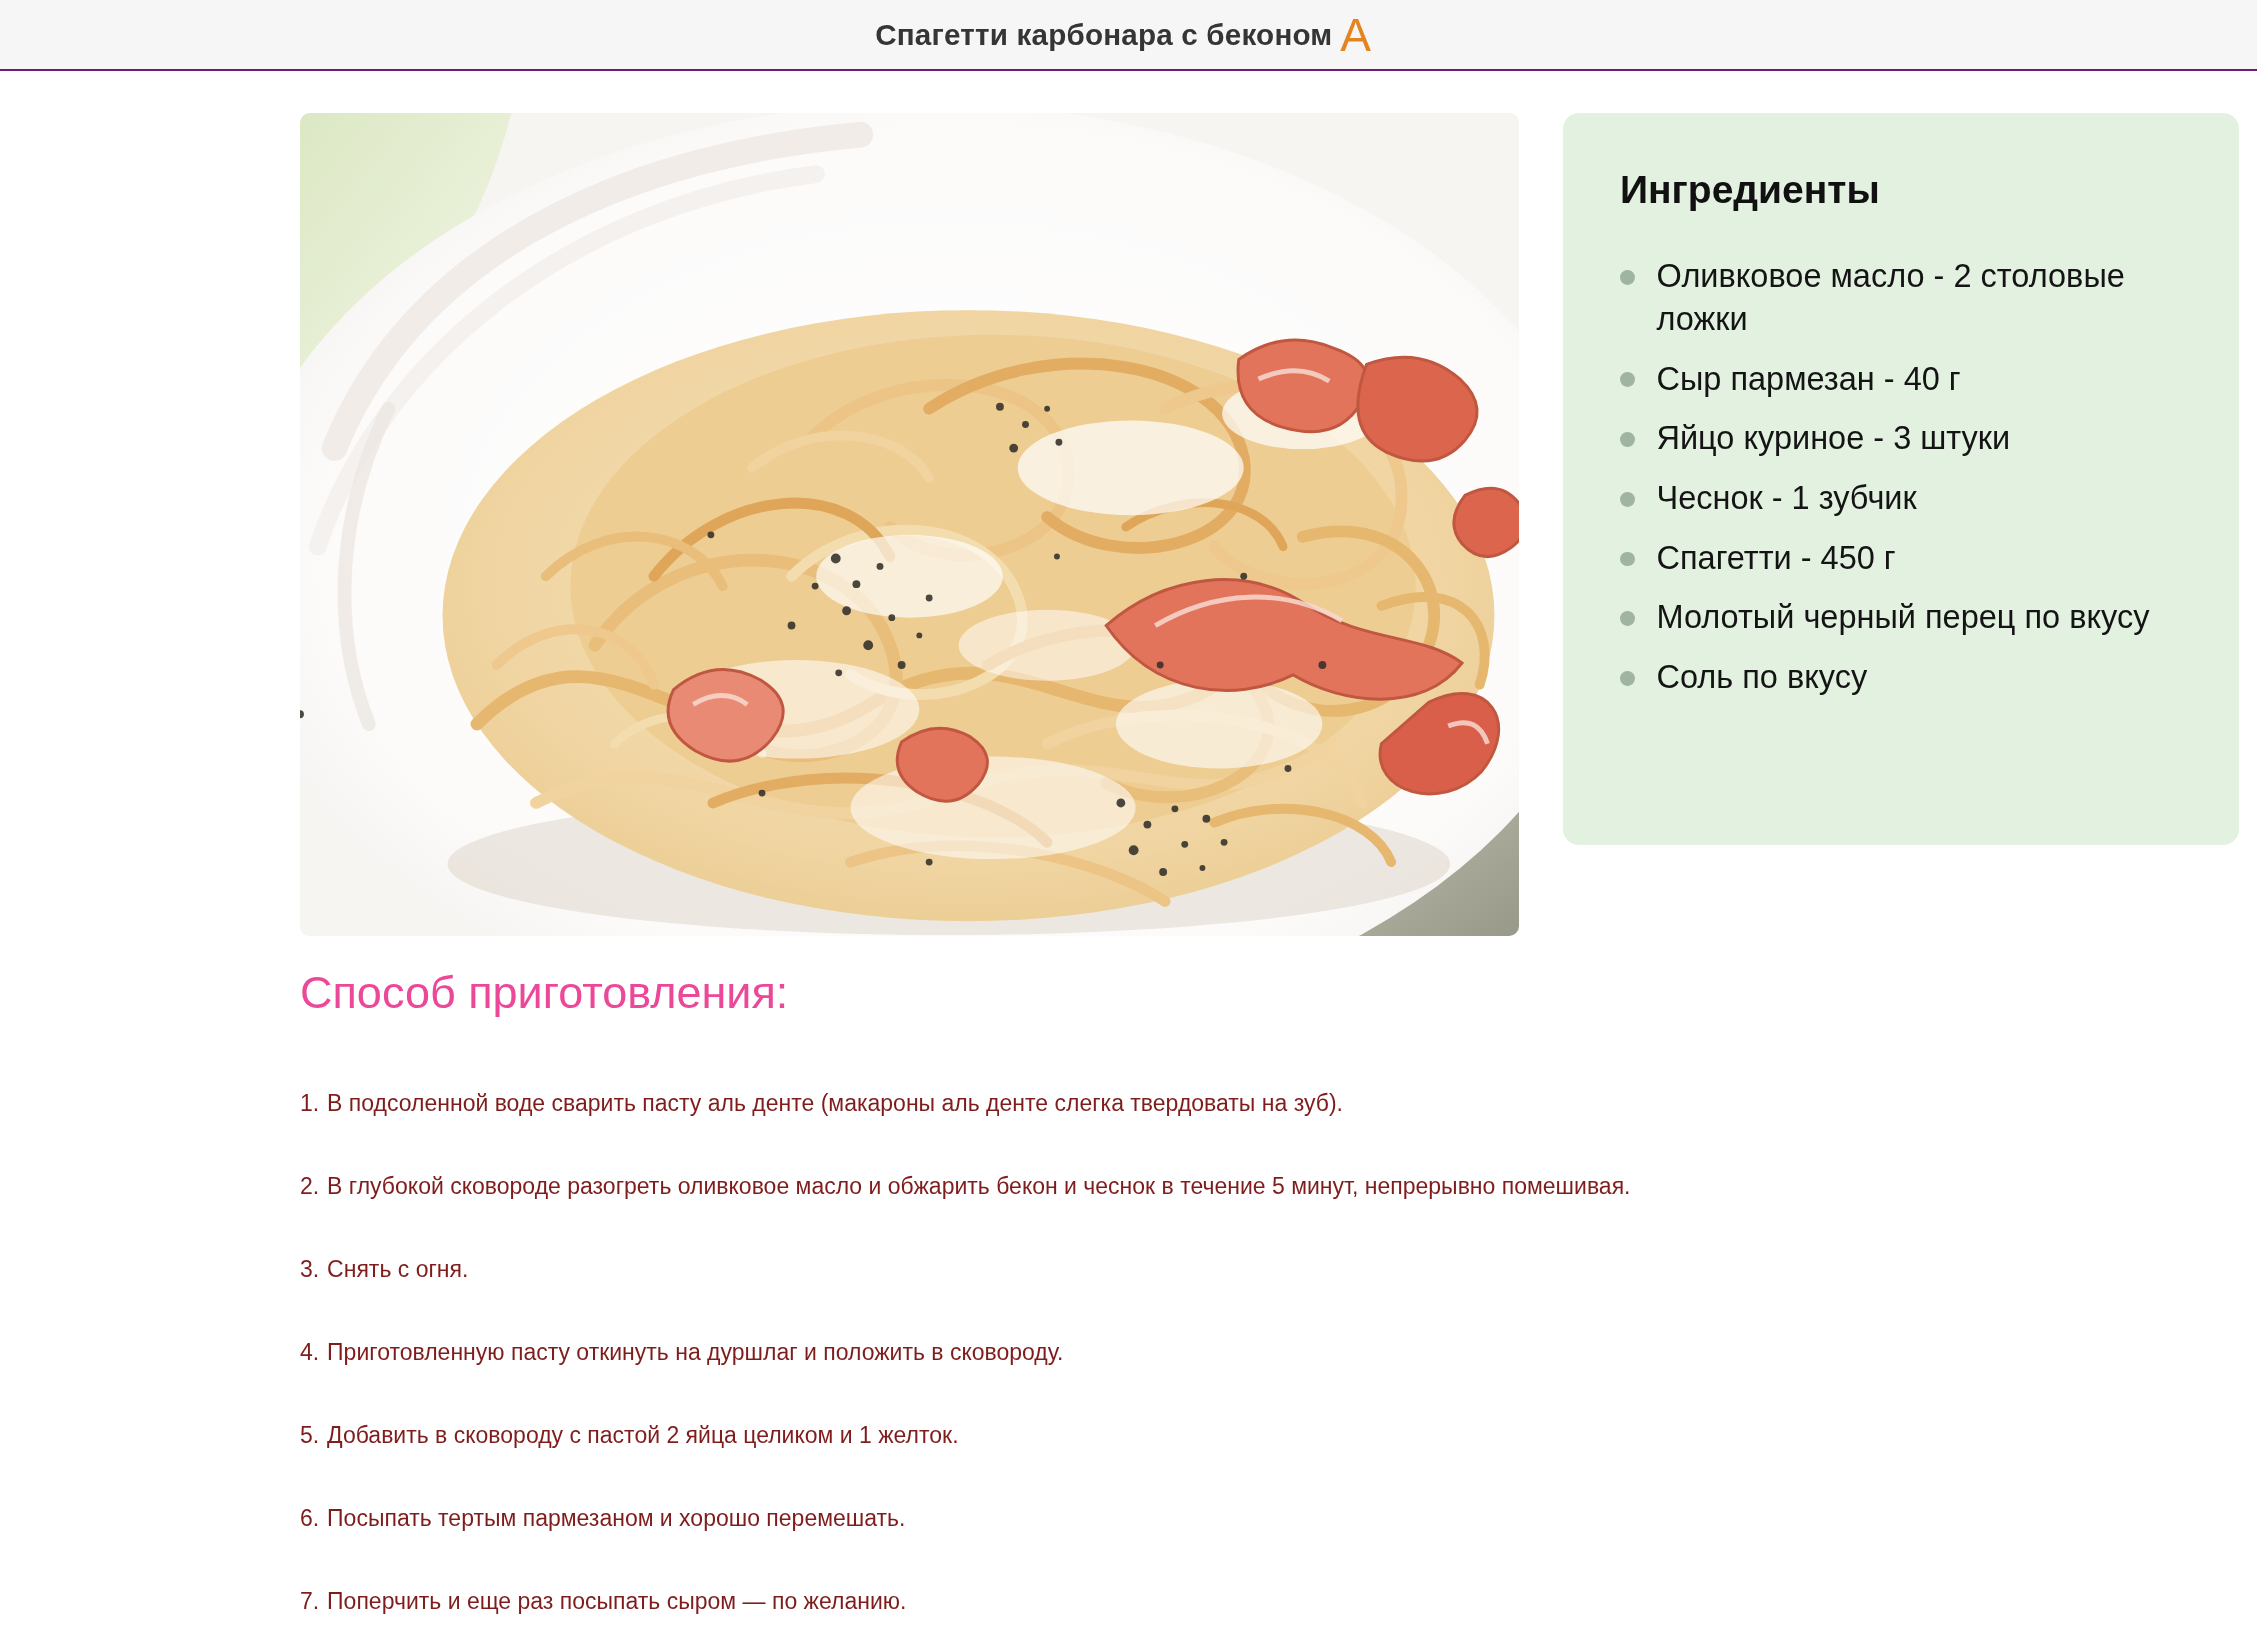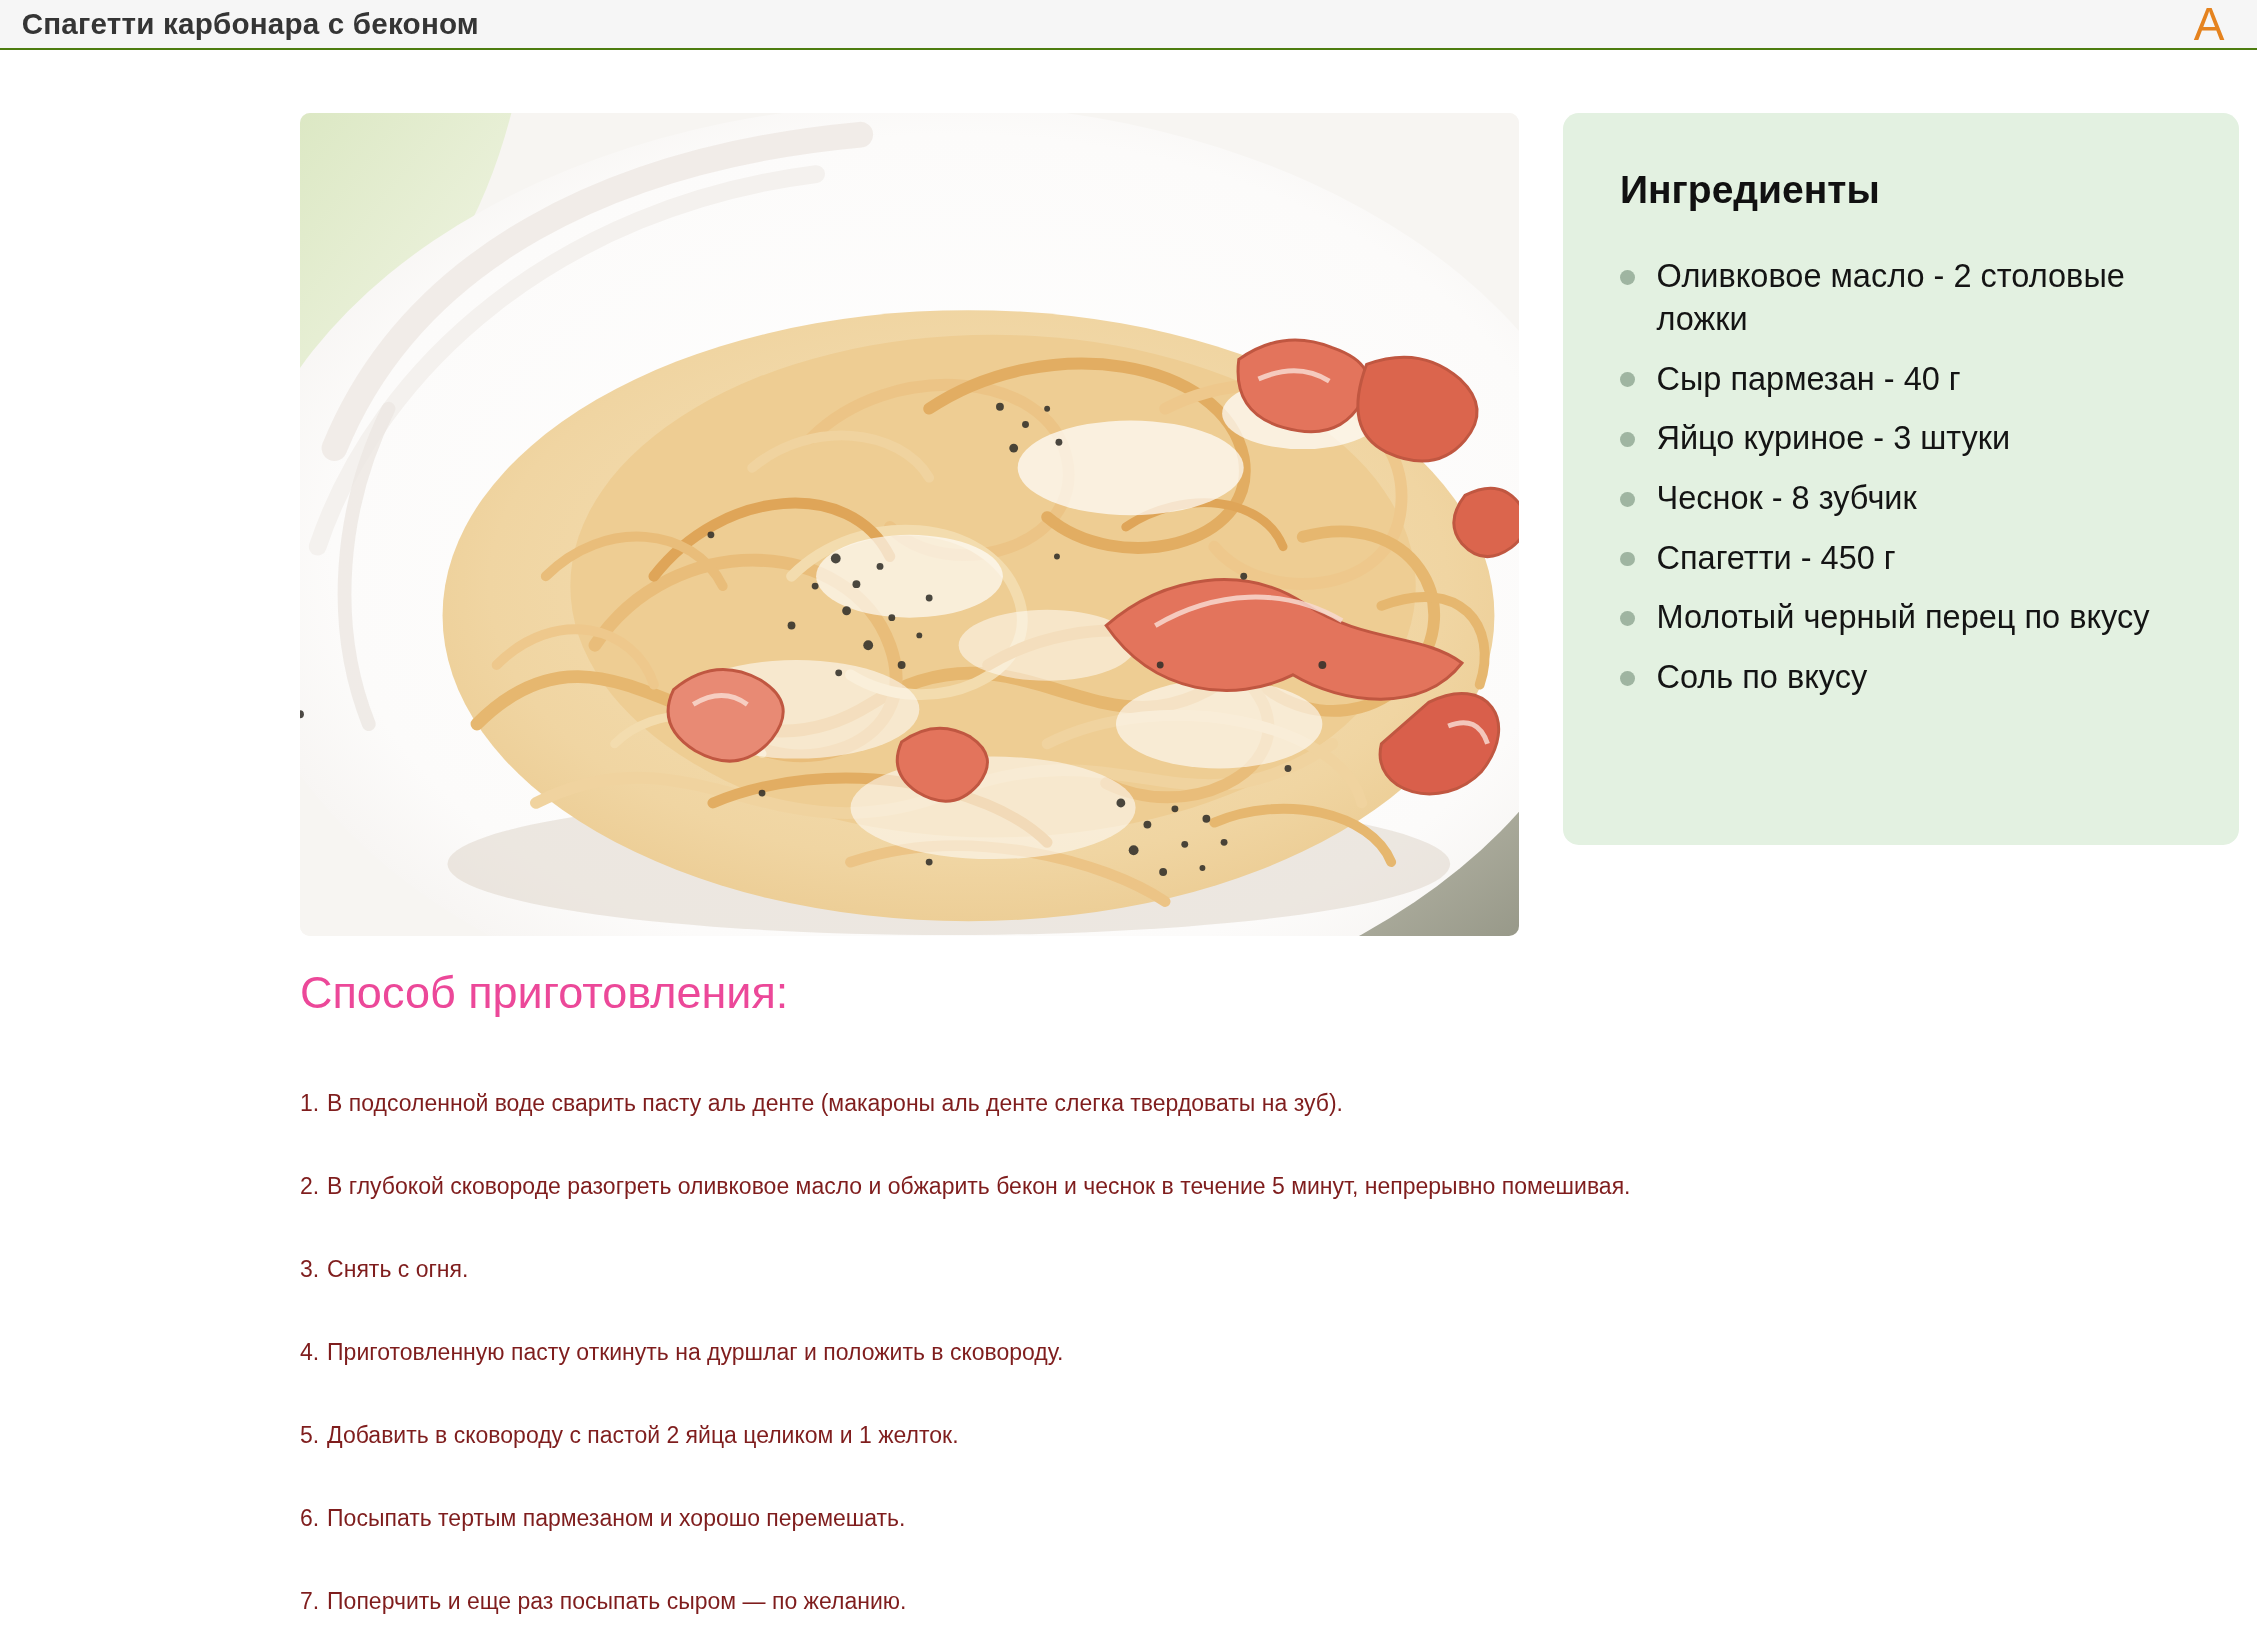--- a/index.html
+++ b/index.html
@@ -7,24 +7,24 @@
   body {
     position: relative;
     background: #ffffff;
     font-family: "Liberation Sans", sans-serif;
     color: #161616;
     overflow: hidden;
   }
 
   
   .header {
-    position: absolute; top: 0; left: 0; width: 2258px; height: 50px;
+    position: absolute; top: 0; left: 0; width: 2258px; height: 71px;
     background: #f6f6f6;
-    border-bottom: 2px solid #4d7c0f;
-    display: flex; align-items: center; justify-content: space-between;
+    border-bottom: 2px solid #701a75;
+    display: flex; align-items: center; justify-content: center;
     padding: 0 25.6px 0 21.7px;
   }
   .header-title {
     font-size: 29.6px; font-weight: 600; color: #353535; letter-spacing: 0.2px;
   }
   .font-size-btn {
     font-size: 46px; line-height: 1; color: #e5831f;
     background: none; border: none; cursor: pointer;
     font-family: "Liberation Sans", sans-serif;
     padding: 0 7.9px;
@@ -223,21 +223,21 @@
     <li>
         <span class="bullet"></span>
         <span>Сыр пармезан - 40 г</span>
       </li>
     <li>
         <span class="bullet"></span>
         <span>Яйцо куриное - 3 штуки</span>
       </li>
     <li>
         <span class="bullet"></span>
-        <span>Чеснок - 8 зубчик</span>
+        <span>Чеснок - 1 зубчик</span>
       </li>
     <li>
         <span class="bullet"></span>
         <span>Спагетти - 450 г</span>
       </li>
     <li>
         <span class="bullet"></span>
         <span>Молотый черный перец по вкусу</span>
       </li>
     <li>

